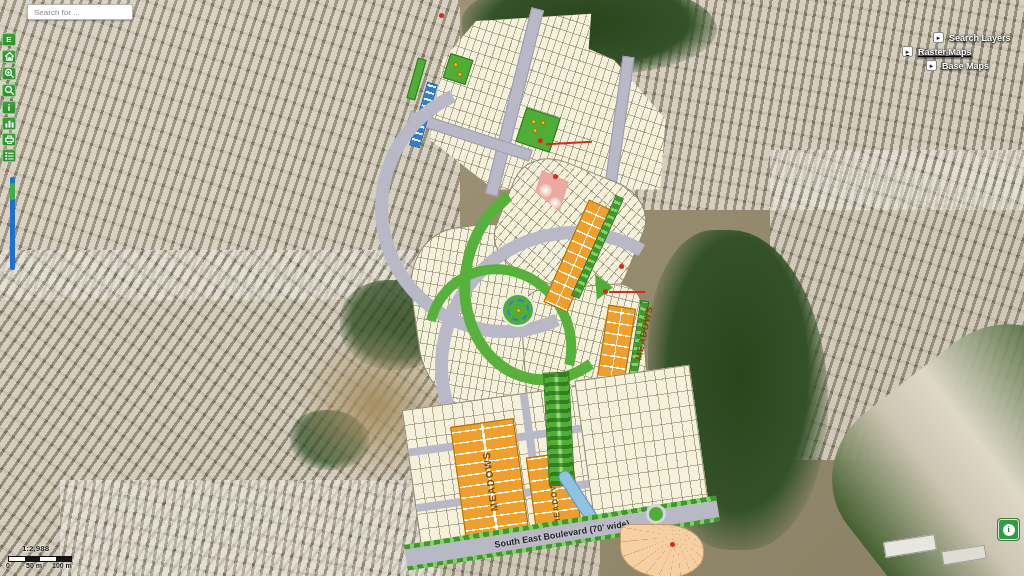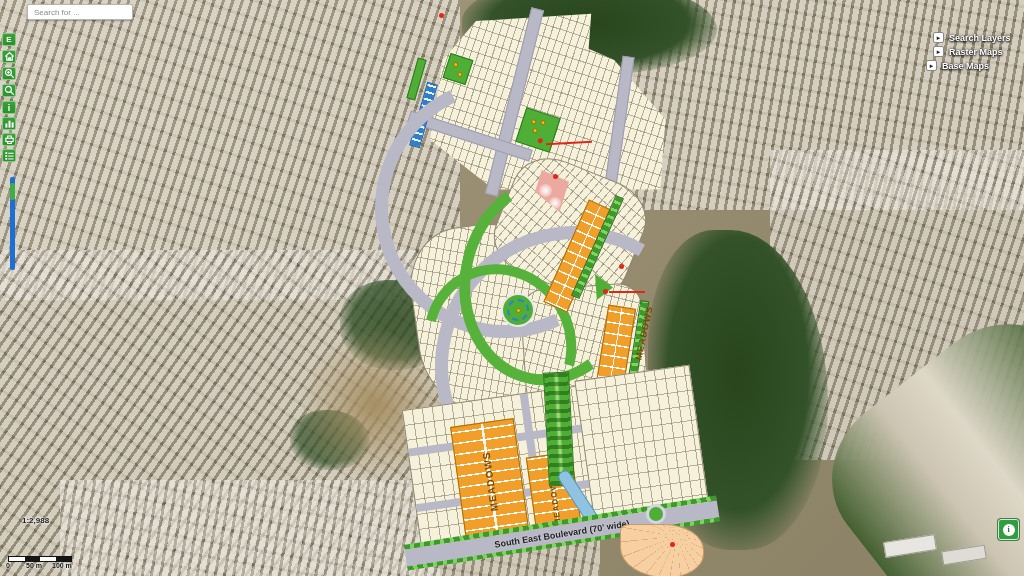--- a/index.html
+++ b/index.html
@@ -62,21 +62,21 @@
   #slider-track{position:absolute;left:10px;top:177px;width:5px;height:93px;
     background:#1d6fd4;border-radius:2px;}
   #slider-knob{position:absolute;left:10px;top:183px;width:5px;height:17px;
     background:#3fae49;border-radius:2px;cursor:pointer;}
   .layer-row{position:absolute;display:flex;align-items:center;gap:5px;}
   .layer-arrow{width:11px;height:11px;background:#fff;border:1px solid #888;
     border-radius:2px;font-size:7px;color:#222;display:flex;align-items:center;
     justify-content:center;cursor:pointer;line-height:1;}
   .layer-label{color:#fff;font-size:9px;font-weight:bold;
     text-shadow:0 1px 2px #000,0 0 3px #000;cursor:pointer;}
-  #scale-ratio{position:absolute;left:22px;top:516px;font-size:8px;font-weight:bold;
+  #scale-ratio{position:absolute;left:22px;top:544px;font-size:8px;font-weight:bold;
     color:#1b1b1b;text-shadow:0 0 2px #fff,0 0 3px #fff;}
   #scale-bar{position:absolute;left:8px;top:556px;width:64px;height:6px;
     border:1px solid #111;display:flex;background:#fff;}
   #scale-bar span{height:100%;}
   .scale-num{position:absolute;top:562px;font-size:7px;font-weight:bold;color:#111;
     text-shadow:0 0 2px #fff,0 0 2px #fff;}
   #br-btn{position:absolute;left:998px;top:519px;width:21px;height:21px;border-radius:3px;
     background:#2f9e40;border:1px solid #d8e8d8;box-shadow:0 0 0 1px #4a7a4a;
     display:flex;align-items:center;justify-content:center;cursor:pointer;}
   #br-btn .circle{width:12px;height:12px;border-radius:50%;background:#fff;
@@ -239,21 +239,21 @@
     </svg>
   </button>
 
   <div id="slider-track"></div>
   <div id="slider-knob"></div>
 
   <div class="layer-row" style="left:933px;top:32px;">
     <span class="layer-arrow">▸</span>
     <span class="layer-label">Search Layers</span>
   </div>
-  <div class="layer-row" style="left:933px;top:46px;">
+  <div class="layer-row" style="left:902px;top:46px;text-decoration:underline;">
     <span class="layer-arrow">▸</span>
     <span class="layer-label">Raster Maps</span>
   </div>
   <div class="layer-row" style="left:926px;top:60px;">
     <span class="layer-arrow">▸</span>
     <span class="layer-label">Base Maps</span>
   </div>
 
   <div id="scale-ratio">1:2,988</div>
   <div id="scale-bar">

